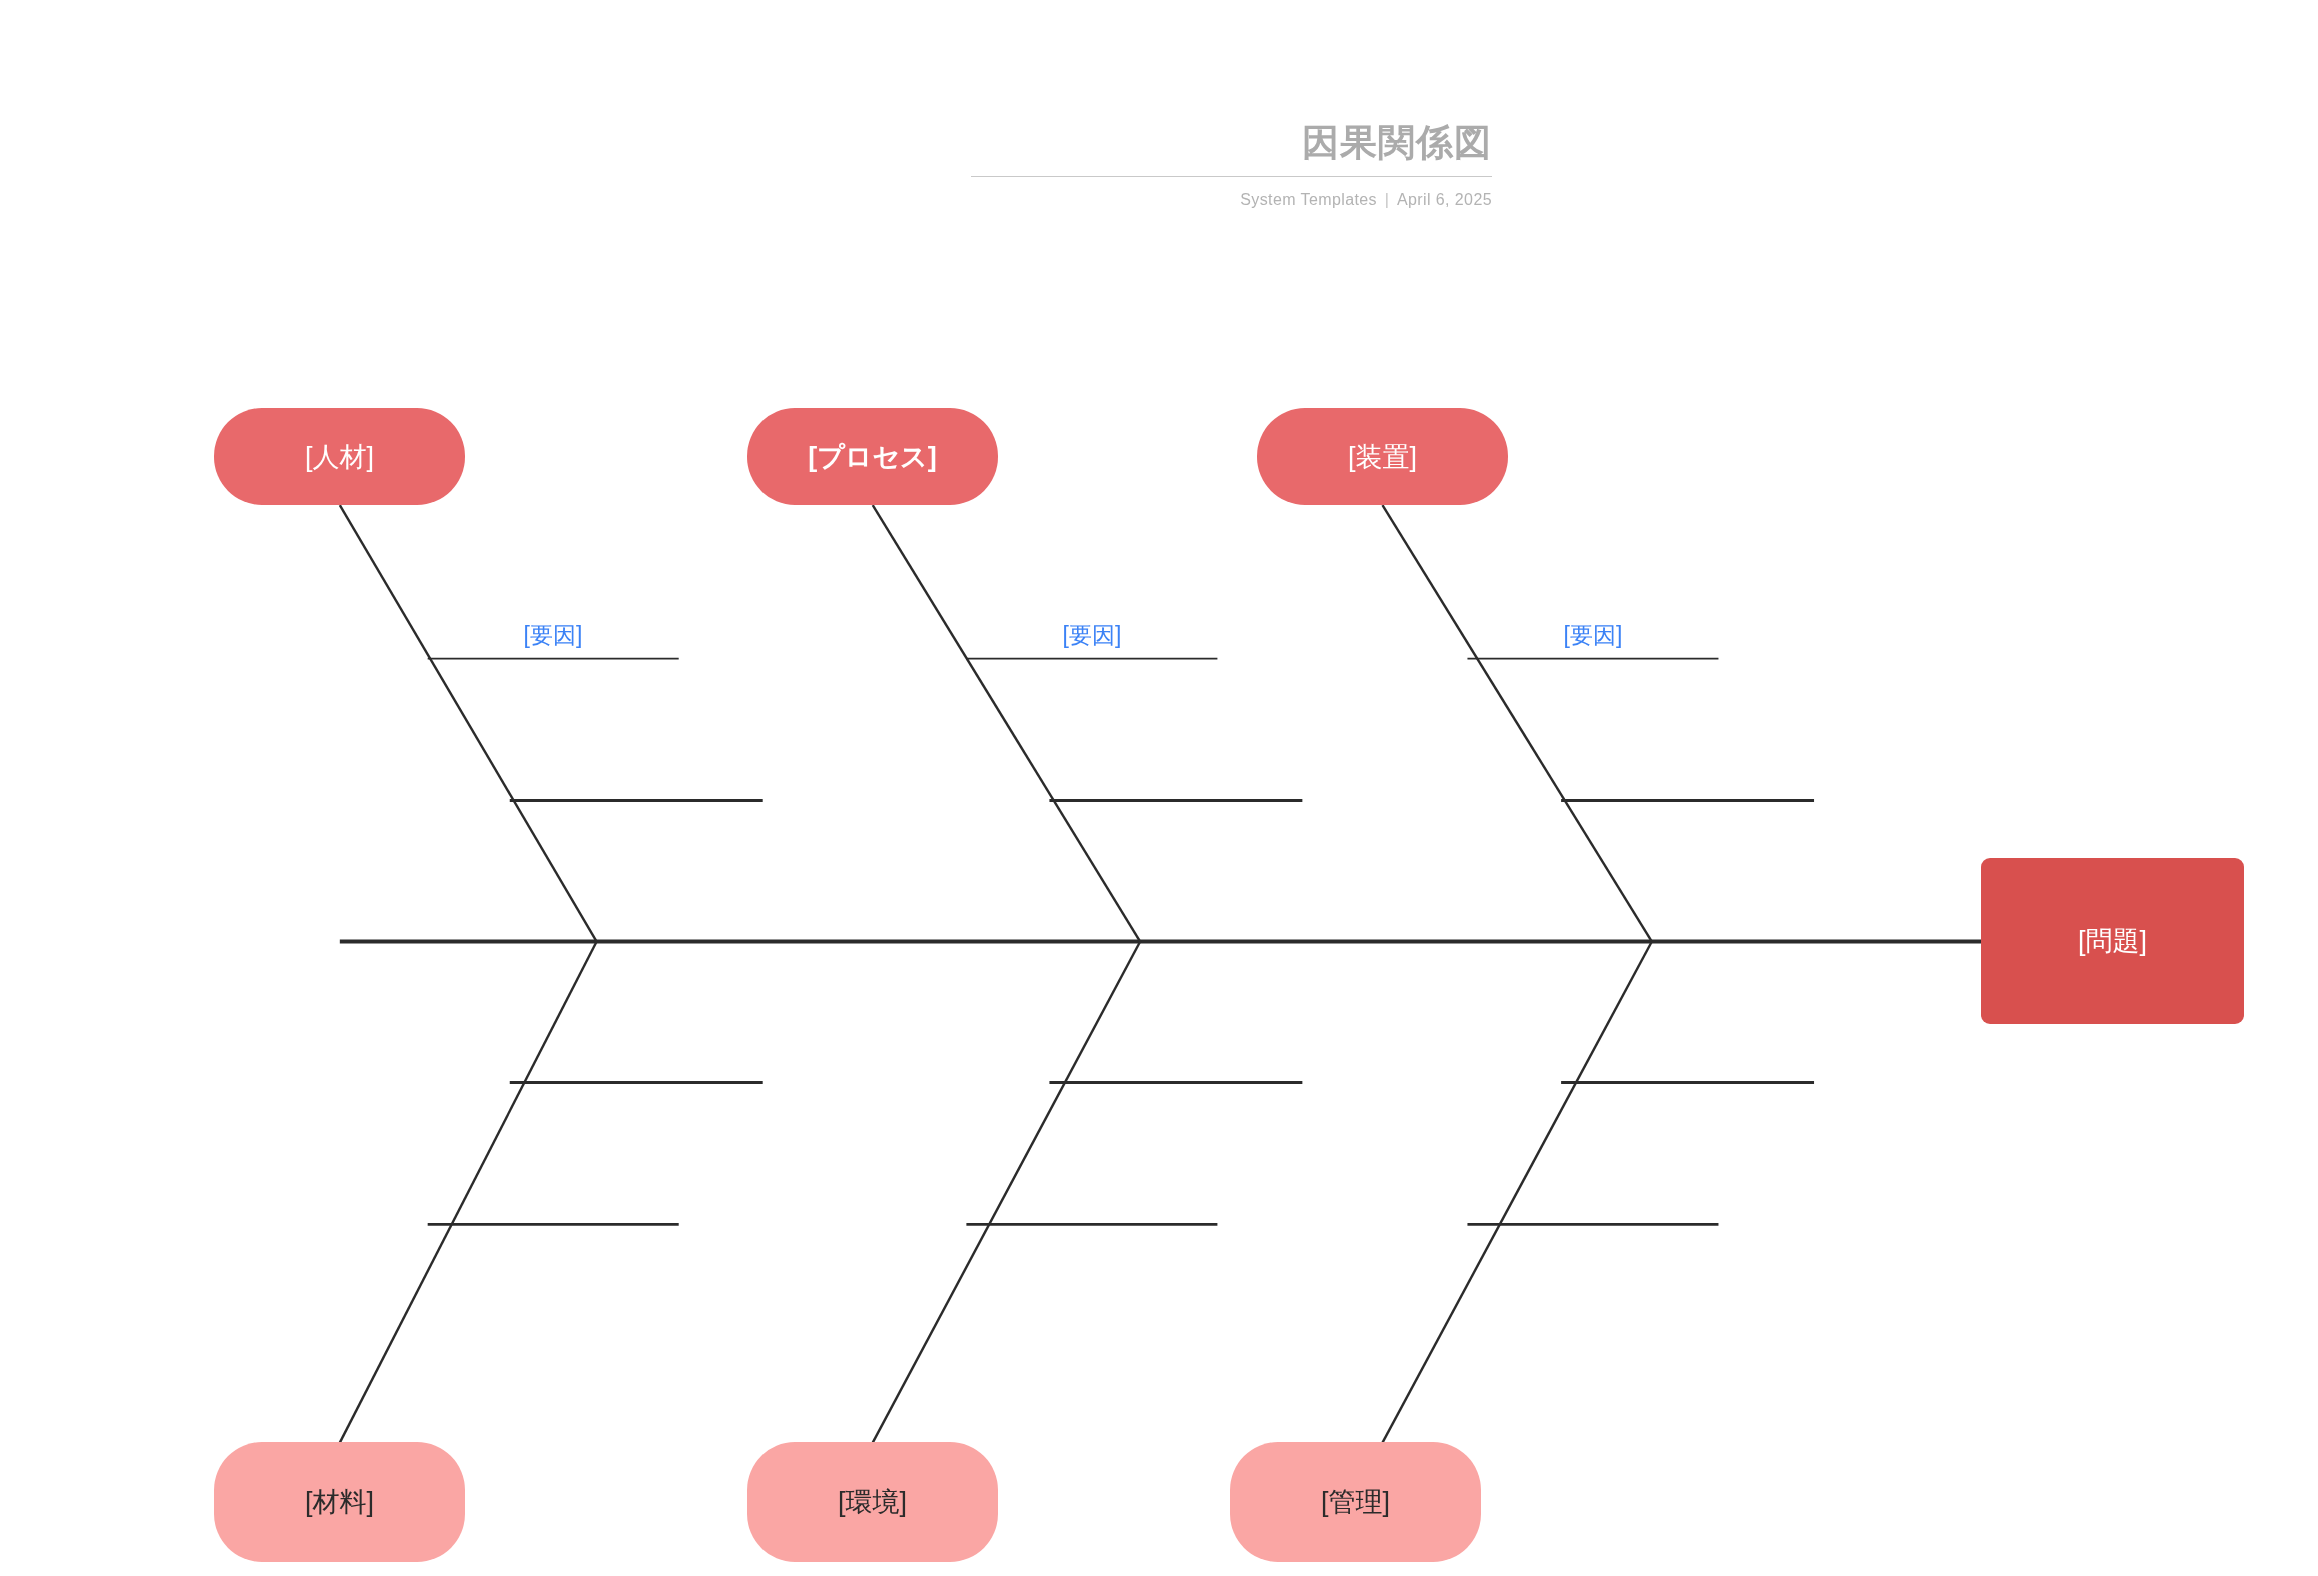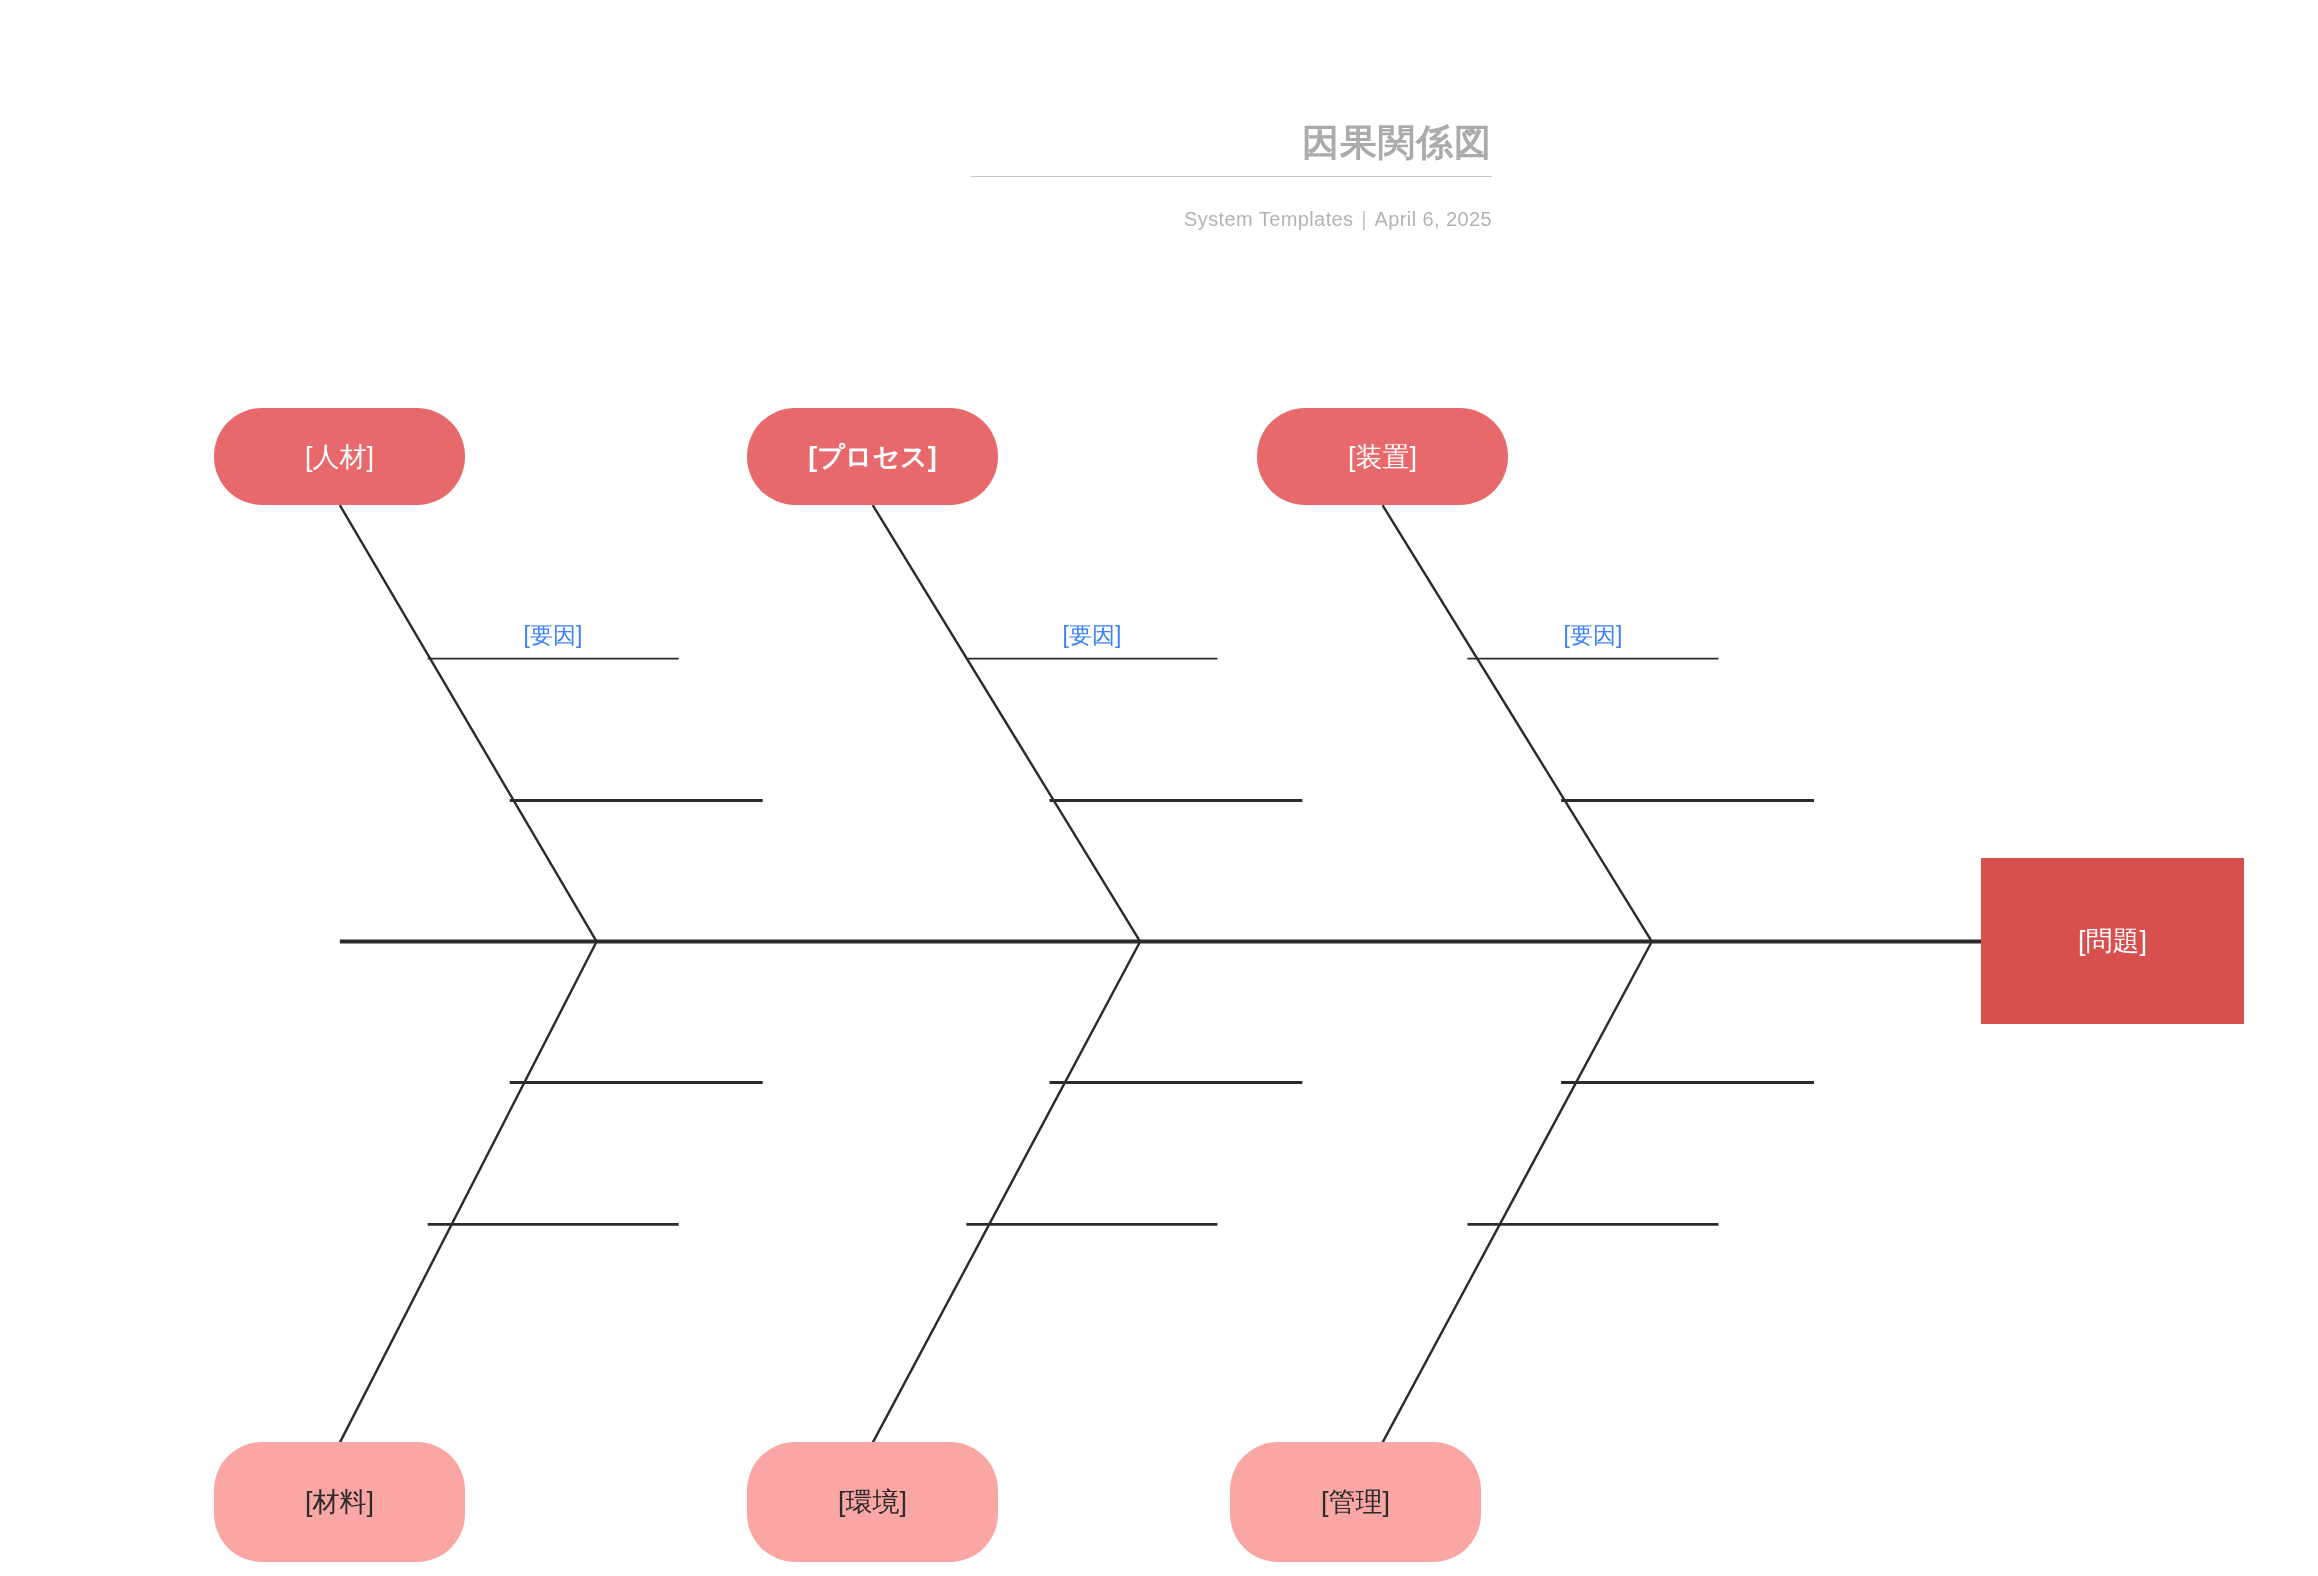--- a/index.html
+++ b/index.html
@@ -27,22 +27,22 @@
     font-size: 37px;
     font-weight: 700;
     color: #ababab;
     letter-spacing: 1px;
     line-height: 1.05;
     padding-bottom: 13.5px;
     border-bottom: 1.9px solid #c9c9c9;
     white-space: nowrap;
   }
   .header-sub {
-    margin-top: 31px;
-    font-size: 20px;
+    margin-top: 14px;
+    font-size: 16px;
     color: #b3b3b3;
     letter-spacing: 0.4px;
     white-space: nowrap;
   }
   .header-sub .sep {
     margin: 0 7.7px;
     color: #c5c5c5;
   }
 
   
@@ -83,21 +83,21 @@
     width: 251px;
     height: 120px;
     border-radius: 48px;
     background: #FAA6A4;
     color: #2b2b2b;
     font-size: 27px;
   }
   .node-problem {
     width: 263px;
     height: 166px;
-    border-radius: 0;
+    border-radius: 9px;
     background: #D8504E;
     color: #ffffff;
     font-size: 27px;
   }
 
   
   .twig-label {
     position: absolute;
     font-size: 23px;
     color: #3b82f6;

